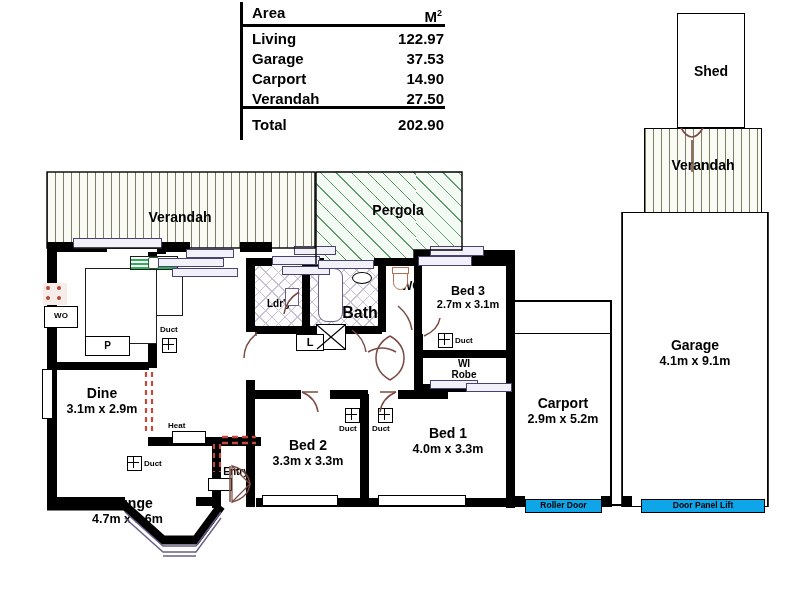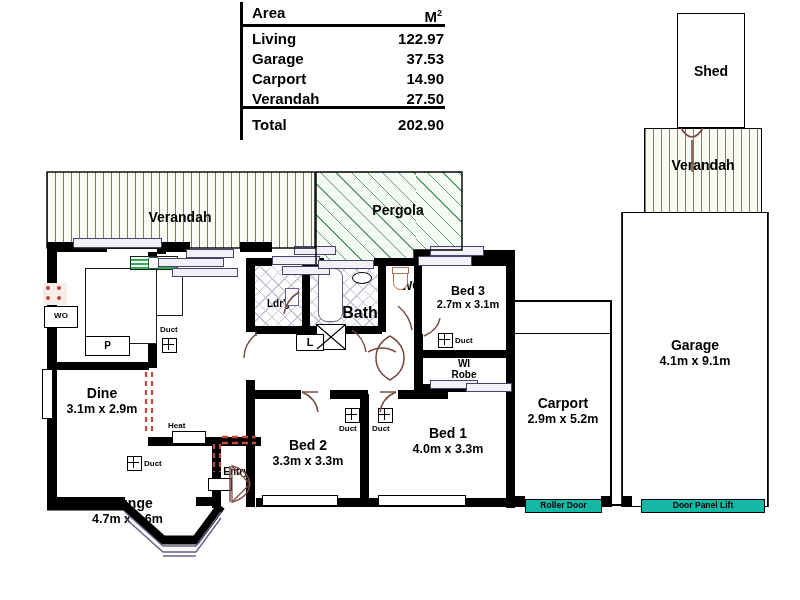--- a/index.html
+++ b/index.html
@@ -52,21 +52,21 @@
   .winw{position:absolute;background:#ffffff;border:1px solid #000;}
 
   
   .fx{position:absolute;box-sizing:border-box;}
   .sinkunit{background:#ffffff;border:1.5px solid #1d1d1d;}
   .sinkgreen{background:repeating-linear-gradient(0deg,#2fae57 0px,#2fae57 2px,#ffffff 2px,#ffffff 4px);}
   .burner{position:absolute;width:4px;height:4px;border-radius:50%;background:#b4463c;}
   .ductbox{position:absolute;width:13px;height:13px;border:1.4px solid #000;background:#fff;}
   .ductbox:before{content:"";position:absolute;left:0;top:5px;width:11px;height:1.4px;background:#000;}
   .ductbox:after{content:"";position:absolute;left:5px;top:0;width:1.4px;height:11px;background:#000;}
-  .doorlabel{position:absolute;background:#14b8a6;border:1px solid #000;
+  .doorlabel{position:absolute;background:#0ea5e9;border:1px solid #000;
              font-size:8.5px;font-weight:bold;text-align:center;line-height:11px;height:12px;}
 
   svg.ov{position:absolute;left:0;top:0;width:800px;height:600px;
          pointer-events:none;overflow:visible;}
 </style>
 </head>
 <body>
 
 <div id="stage">
 

